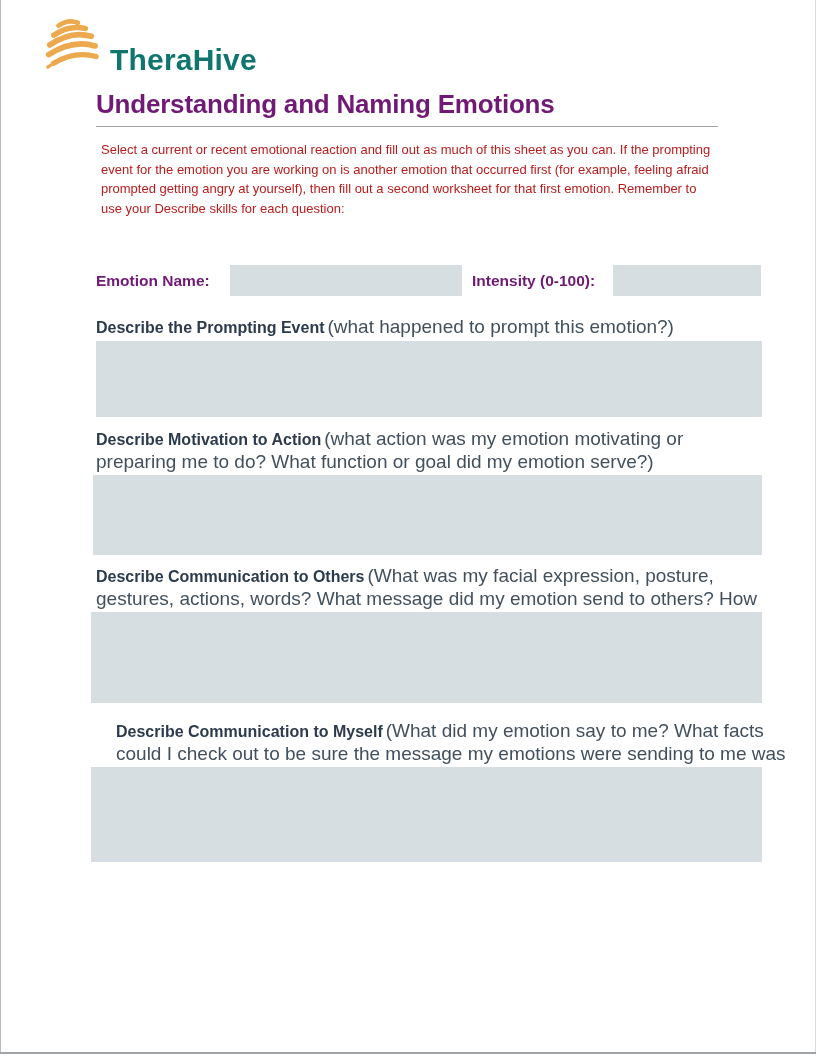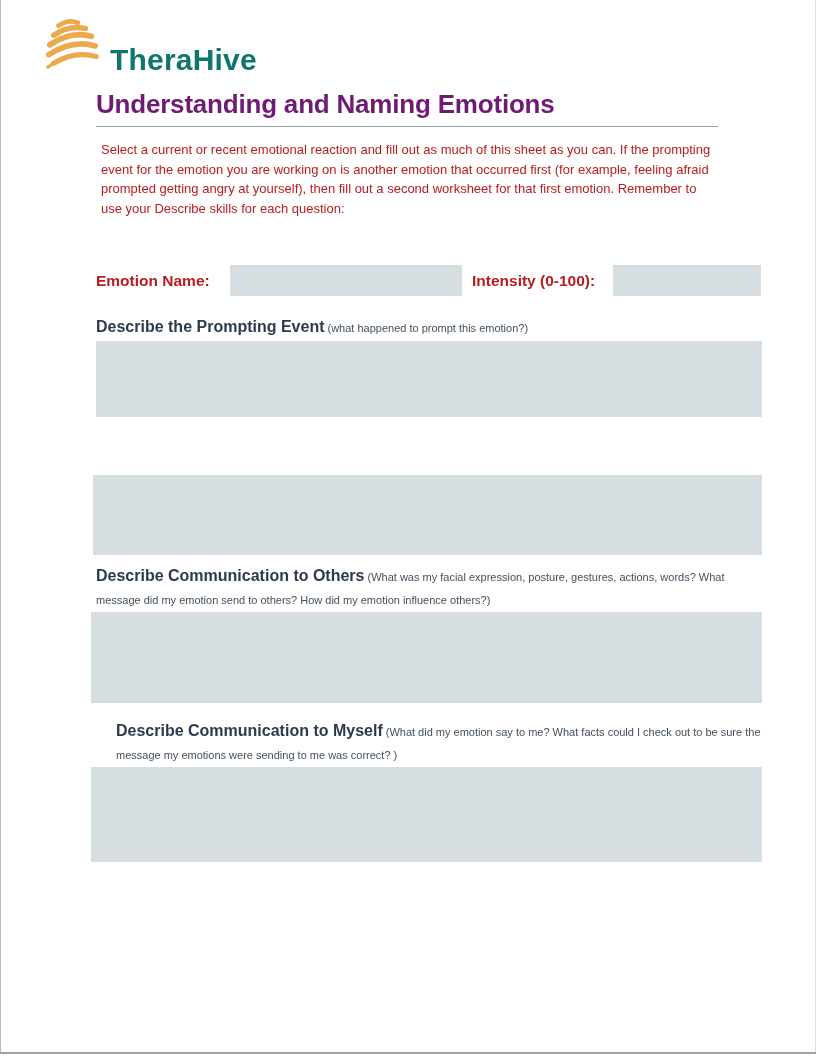--- a/index.html
+++ b/index.html
@@ -24,30 +24,30 @@
     position:absolute;left:96px;top:89px;
     font-size:26px;font-weight:700;color:#701a75;letter-spacing:-0.2px;
   }
   .title-rule{position:absolute;left:96px;top:126px;width:622px;height:1px;background:#9ea4a8;}
 
   .intro{
     position:absolute;left:101px;top:140px;width:612px;
     font-size:13px;line-height:19.5px;color:#b91c1c;
   }
 
-  .field-label{position:absolute;font-size:15.5px;font-weight:700;color:#b91c1c;}
+  .field-label{position:absolute;font-size:15.5px;font-weight:700;color:#701a75;}
   .field-input{
     position:absolute;height:31px;background:#d7dee1;border:none;outline:none;
     box-sizing:border-box;padding:0 8px;font-family:"Liberation Sans",sans-serif;
     font-size:15px;color:#2b3b4d;
   }
 
   .sec-label{position:absolute;font-size:15.5px;line-height:22px;color:#3f4d5a;}
   .sec-label .b{font-size:16px;font-weight:700;color:#2b3b4d;text-align:right;}
-  .sec-label .h{font-size:11px;font-weight:400;color:#42505d;margin-left:3px;}
+  .sec-label .h{font-size:19px;font-weight:400;color:#42505d;margin-left:3px;}
 
   .sec-box{
     position:absolute;background:#d7dee1;border:none;outline:none;resize:none;
     box-sizing:border-box;padding:8px;font-family:"Liberation Sans",sans-serif;
     font-size:15px;color:#2b3b4d;
   }
 </style>
 </head>
 <body>
 
@@ -76,20 +76,23 @@
   <div class="field-label" style="left:96px;top:272px;">Emotion Name:</div>
   <input class="field-input" style="left: 230px; top: 265px; width: 232px;" type="text" value="">
   <div class="field-label" style="left:472px;top:272px;">Intensity (0-100):</div>
   <input class="field-input" style="left: 613px; top: 265px; width: 148px;" type="text" value="">
 
   <div class="sec-label" style="left:96px;top:316px;width:672px;">
     <span class="b">Describe the Prompting Event</span><span class="h">(what happened to prompt this emotion?)</span>
   </div>
   <textarea class="sec-box" style="left: 96px; top: 341px; width: 666px; height: 76px;"></textarea>
 
+  <div class="sec-label" style="left:96px;top:428px;width:672px;">
+    <span class="b">Describe Motivation to Action</span><span class="h">(what action was my emotion motivating or preparing me to do? What function or goal did my emotion serve?)</span>
+  </div>
   <textarea class="sec-box" style="left: 93px; top: 475px; width: 669px; height: 80px;"></textarea>
 
   <div class="sec-label" style="left:96px;top:565px;width:676px;">
     <span class="b">Describe Communication to Others</span><span class="h">(What was my facial expression, posture, gestures, actions, words? What message did my emotion send to others? How did my emotion influence others?)</span>
   </div>
   <textarea class="sec-box" style="left: 91px; top: 612px; width: 671px; height: 91px;"></textarea>
 
   <div class="sec-label" style="left:96px;top:720px;width:676px;margin-left:20px;">
     <span class="b">Describe Communication to Myself</span><span class="h">(What did my emotion say to me? What facts could I check out to be sure the message my emotions were sending to me was correct? )</span>
   </div>

